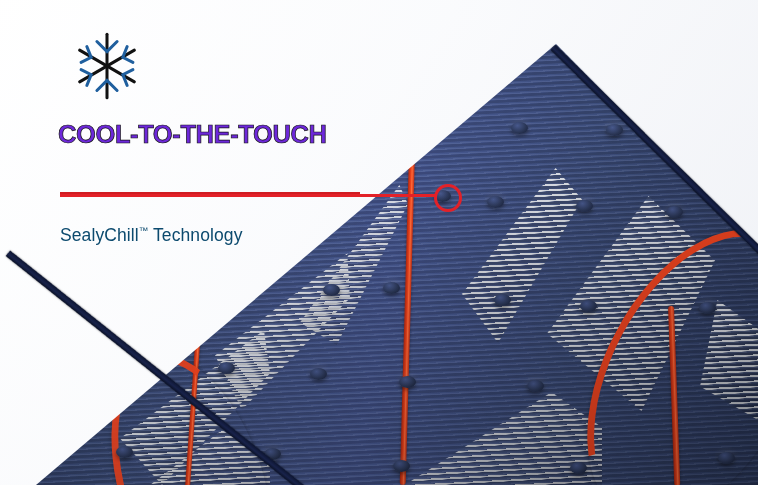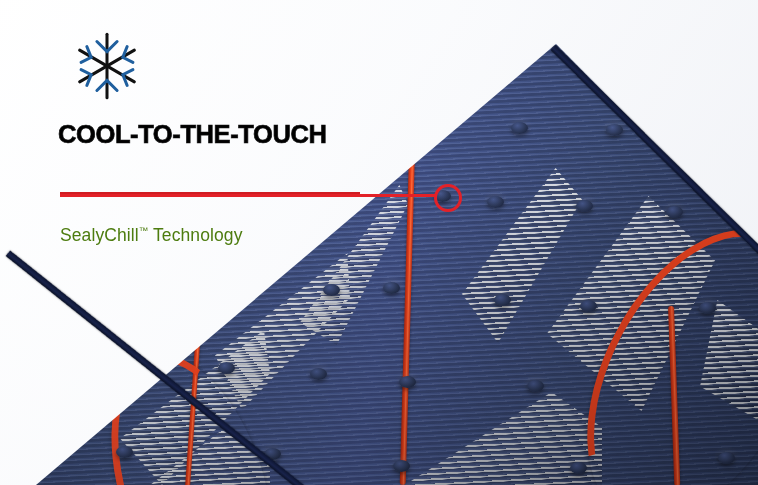--- a/index.html
+++ b/index.html
@@ -176,38 +176,38 @@
   
   .headline {
     position: absolute;
     left: 58px;
     top: 118px;
     width: 330px;
     font-size: 25.5px;
     line-height: 1.28;
     font-weight: 700;
     letter-spacing: -0.4px;
-    color: #000000;
+    color: #6d28d9;
     font-family: "Liberation Sans", sans-serif;
     -webkit-text-stroke: 0.7px #111111;
   }
   .rule {
     position: absolute;
     left: 60px;
     top: 192px;
     width: 300px;
     height: 2px;
     background: #d01c22;
   }
   .subtitle {
     position: absolute;
     left: 60px;
     top: 225px;
     font-size: 17.5px;
-    color: #4d7c0f;
+    color: #0c4a6e;
     letter-spacing: .1px;
     font-weight: 400;
   }
   .subtitle .tm {
     font-size: 9.5px;
     vertical-align: super;
     letter-spacing: 0;
   }
 
   

